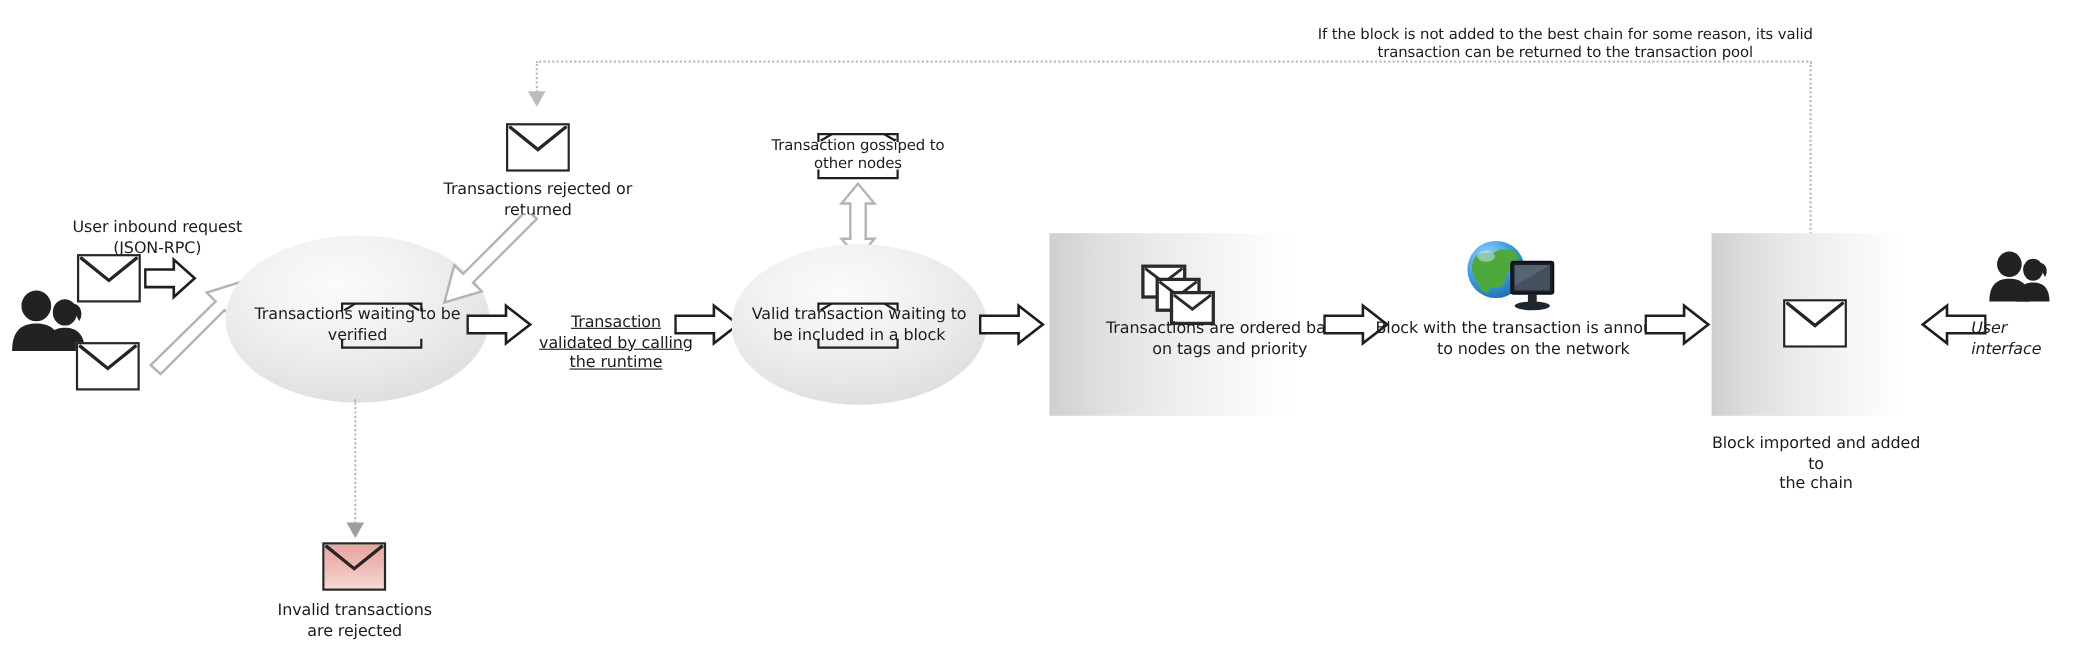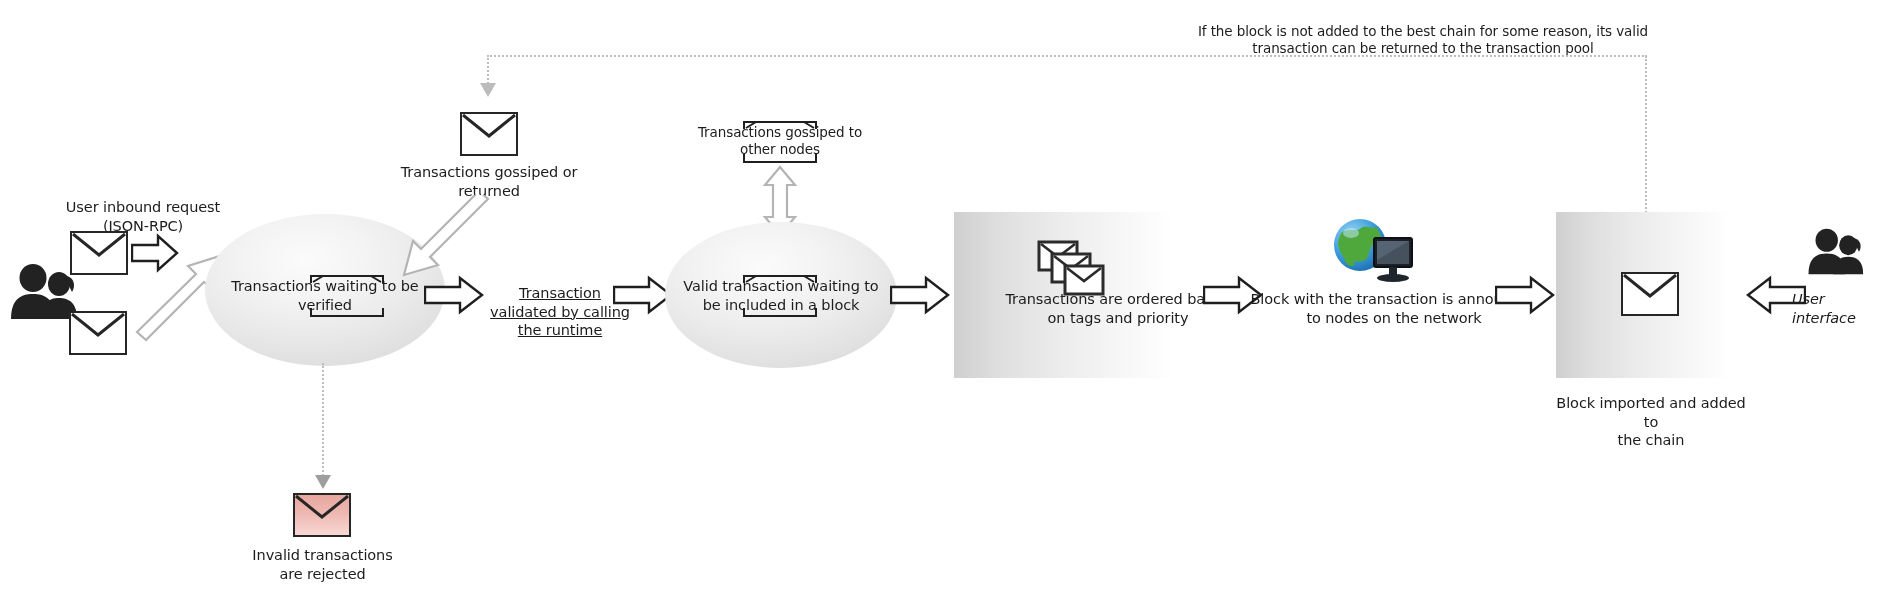--- a/index.html
+++ b/index.html
@@ -130,21 +130,21 @@
     <path d="M2 34 L2 42 L74 42 L74 34" fill="none" stroke="#1f1f1f" stroke-width="2"></path>
   </svg>
   <div class="lbl" style="left:208px; top:277px; width:234px;">Transactions waiting to be
 verified</div>
 
   <div class="env" style="left:460px; top:112px; width:58px; height:44px;">
     <svg width="54" height="40" viewBox="0 0 54 40" style="position:absolute;left:0;top:0;">
       <path d="M1 1 L27 22 L53 1" fill="none" stroke="#262626" stroke-width="3"></path>
     </svg>
   </div>
-  <div class="lbl" style="left:398px; top:163px; width:182px;">Transactions gossiped or
+  <div class="lbl" style="left:398px; top:163px; width:182px;">Transactions rejected or
 returned</div>
 
   <svg class="arrow" style="left:378px; top:195px;" width="115" height="90" viewBox="0 0 115 90">
     <path d="M110 4 L52 62 L60 70 L26 80 L35 46 L43 54 L101 -4 Z" fill="#ffffff" stroke="#b4b4b4" stroke-width="2.2" stroke-linejoin="miter"></path>
   </svg>
 
   <div class="dotted v" style="left:322px; top:363px; height:113px;"></div>
   <svg class="abs" style="left:314px; top:474px;" width="18" height="16" viewBox="0 0 18 16">
     <path d="M1 1 L17 1 L9 15 Z" fill="#9e9e9e"></path>
   </svg>
@@ -166,21 +166,21 @@
 
   <svg class="arrow" style="left:613px; top:275px;" width="60" height="40" viewBox="0 0 60 40">
     <path d="M1 12 L36 12 L36 3 L58 20 L36 37 L36 28 L1 28 Z" fill="#ffffff" stroke="#1f1f1f" stroke-width="2.4" stroke-linejoin="miter"></path>
   </svg>
 
   <svg class="tbracket" style="left:742px; top:120px;" width="76" height="44" viewBox="0 0 76 44">
     <path d="M2 9 L2 2 L74 2 L74 9" fill="none" stroke="#1f1f1f" stroke-width="2"></path>
     <path d="M4 8 L14 2 M72 8 L62 2" stroke="#1f1f1f" stroke-width="2" fill="none"></path>
     <path d="M2 34 L2 42 L74 42 L74 34" fill="none" stroke="#1f1f1f" stroke-width="2"></path>
   </svg>
-  <div class="lbl small" style="left:690px; top:124px; width:180px;">Transactions gossiped to
+  <div class="lbl small" style="left:690px; top:124px; width:180px;">Transaction gossiped to
 other nodes</div>
 
   <svg class="arrow" style="left:760px; top:165px;" width="42" height="72" viewBox="0 0 42 72">
     <path d="M20 2 L35 20 L27 20 L27 52 L35 52 L20 70 L5 52 L13 52 L13 20 L5 20 Z" fill="#ffffff" stroke="#b4b4b4" stroke-width="2.2" stroke-linejoin="miter"></path>
   </svg>
 
   <div class="pool" style="left:665px; top:222px; width:232px; height:146px;"></div>
   <svg class="tbracket" style="left:742px; top:274px;" width="76" height="44" viewBox="0 0 76 44">
     <path d="M2 9 L2 2 L74 2 L74 9" fill="none" stroke="#1f1f1f" stroke-width="2"></path>
     <path d="M4 8 L14 2 M72 8 L62 2" stroke="#1f1f1f" stroke-width="2" fill="none"></path>

